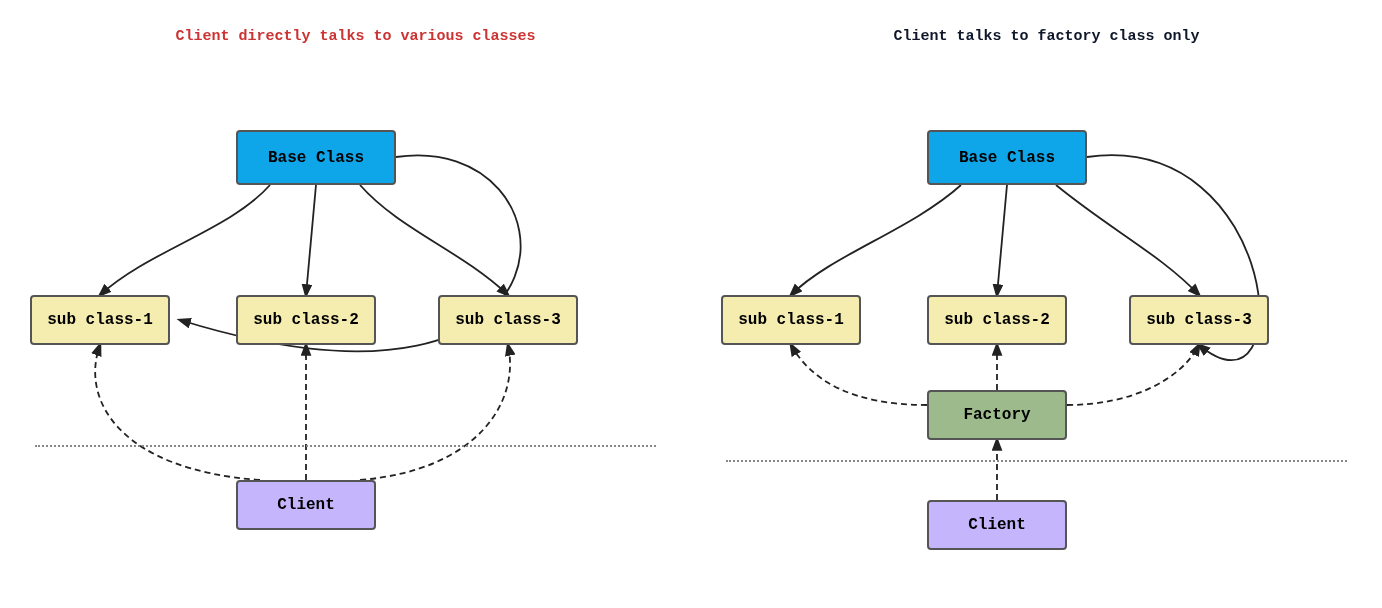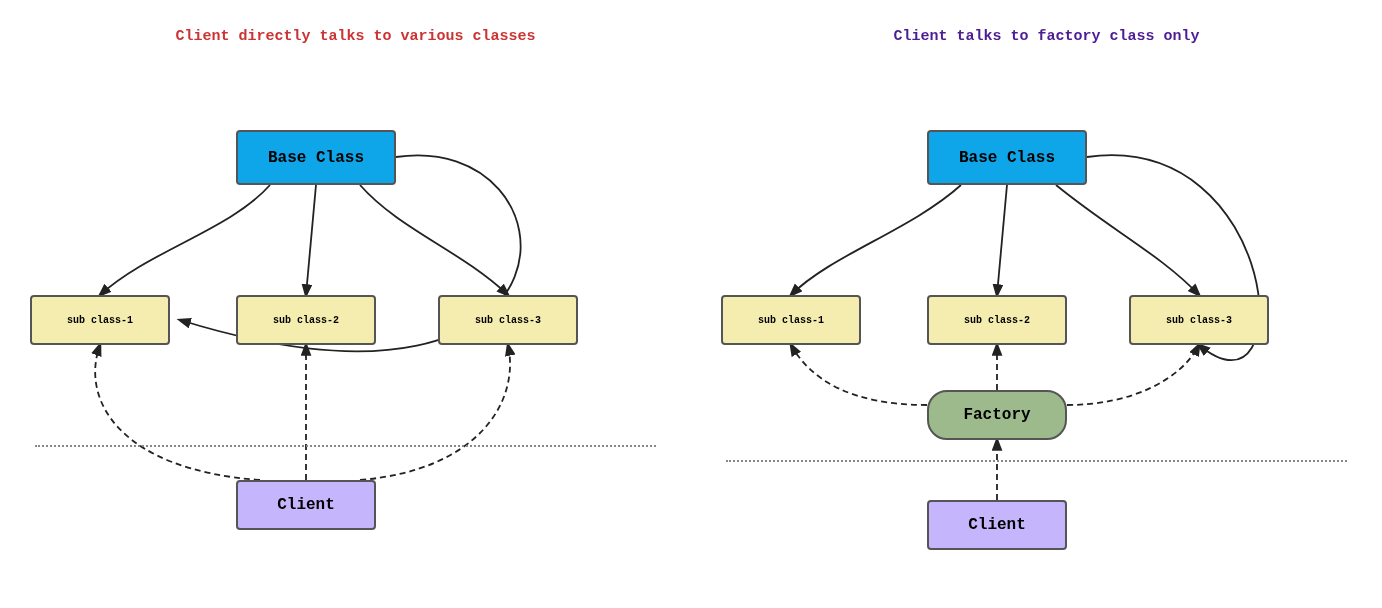--- a/index.html
+++ b/index.html
@@ -22,43 +22,42 @@
       padding-left: 20px;
     }
     .diagram-title {
       text-align: center;
       font-size: 15px;
       font-weight: bold;
       padding-top: 28px;
       font-family: 'Courier New', Courier, monospace;
     }
     .title-red { color: #cc3333; }
-    .title-green { color: #4c1d95; }
+    .title-green { color: #0f172a; }
 
     
     .box {
       position: absolute;
       border: 2px solid #555;
       border-radius: 4px;
       display: flex;
       align-items: center;
       justify-content: center;
       font-family: 'Courier New', Courier, monospace;
       font-weight: bold;
-      font-size: 10px;
+      font-size: 16px;
     }
     .box-yellow {
       background: #f5edb0;
     }
     .box-blue {
       background: #c4b5fd;
     }
     .box-green {
       background: #9cba8c;
-      border-radius: 20px;
     }
     .box-gray {
       background: #0ea5e9;
     }
 
     
     .h-separator {
       position: absolute;
       border-top: 2px dotted #888;
       width: 90%;

